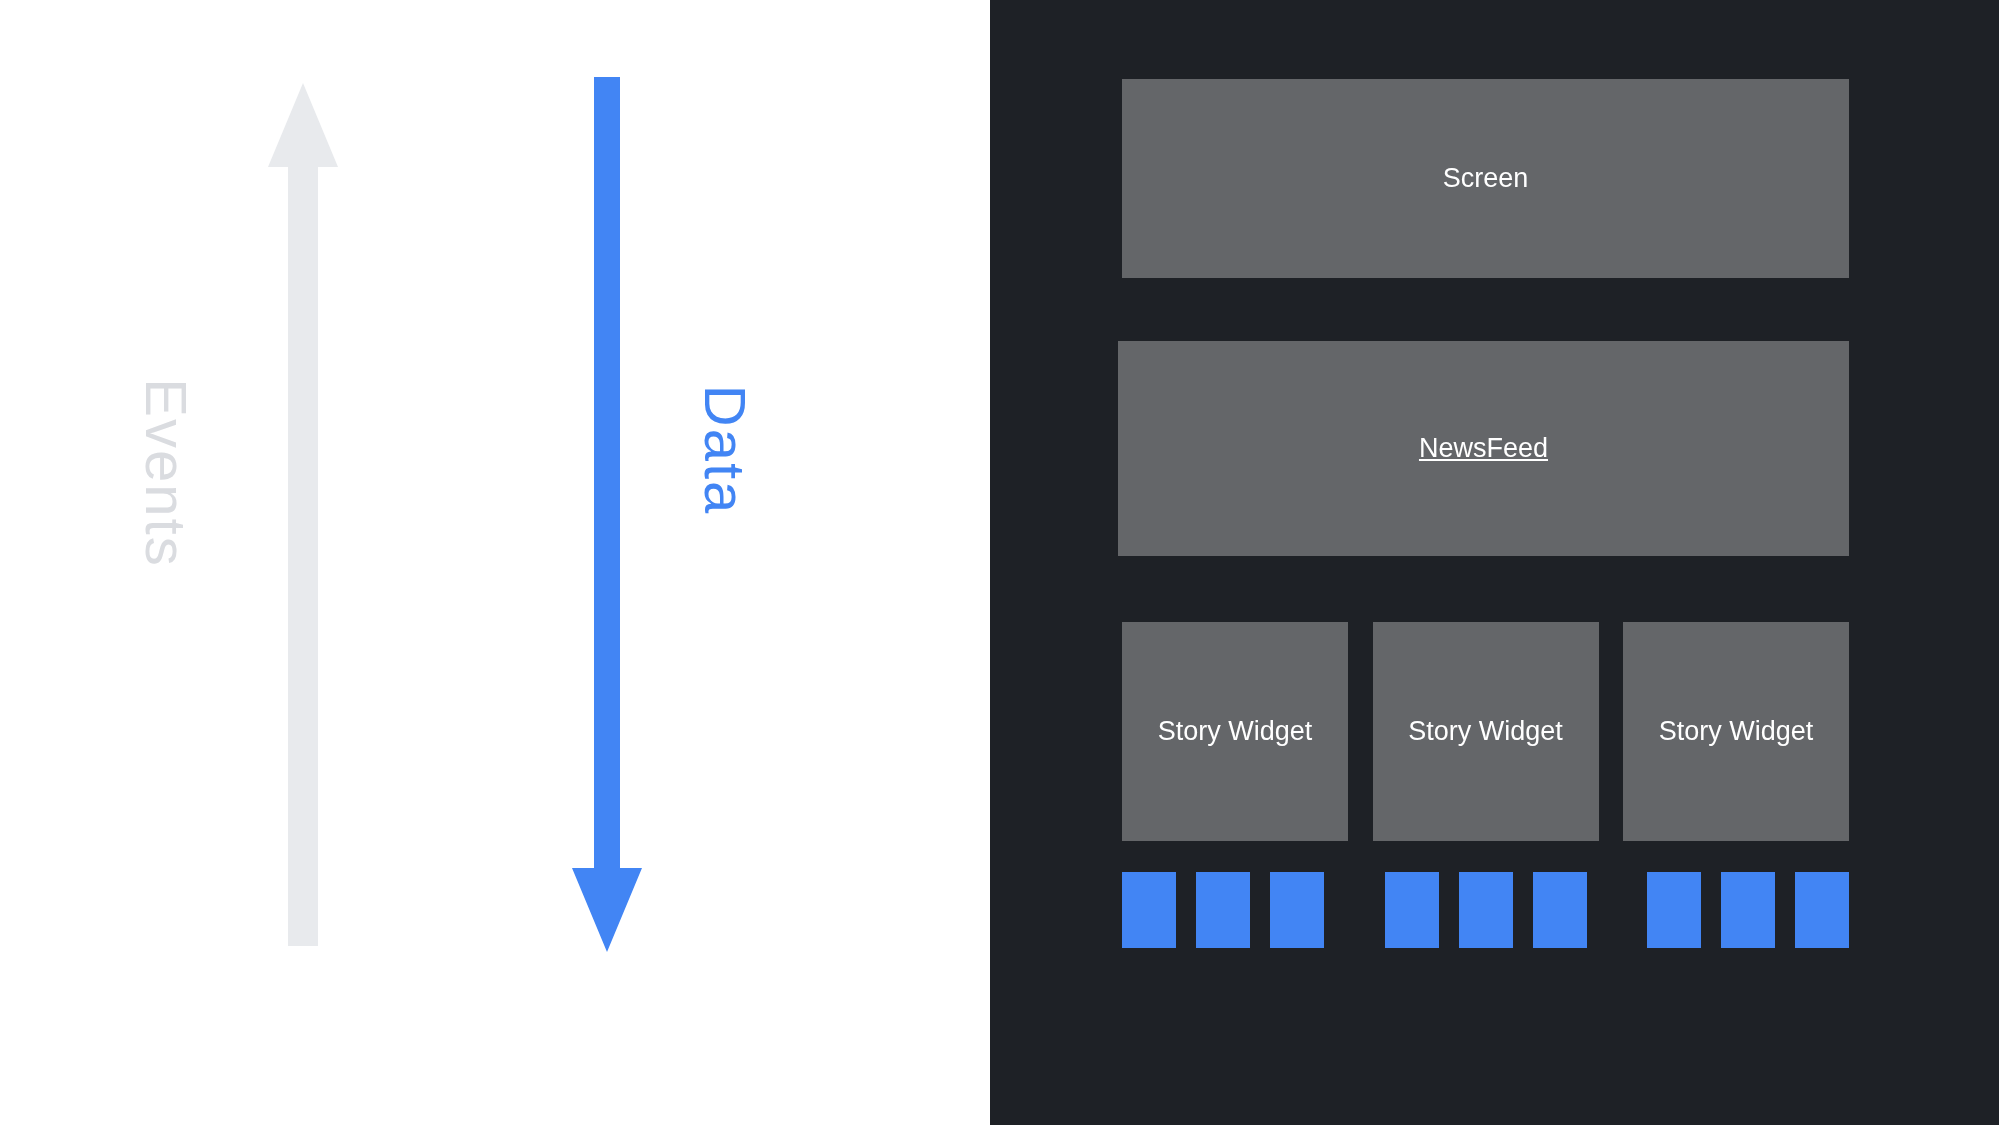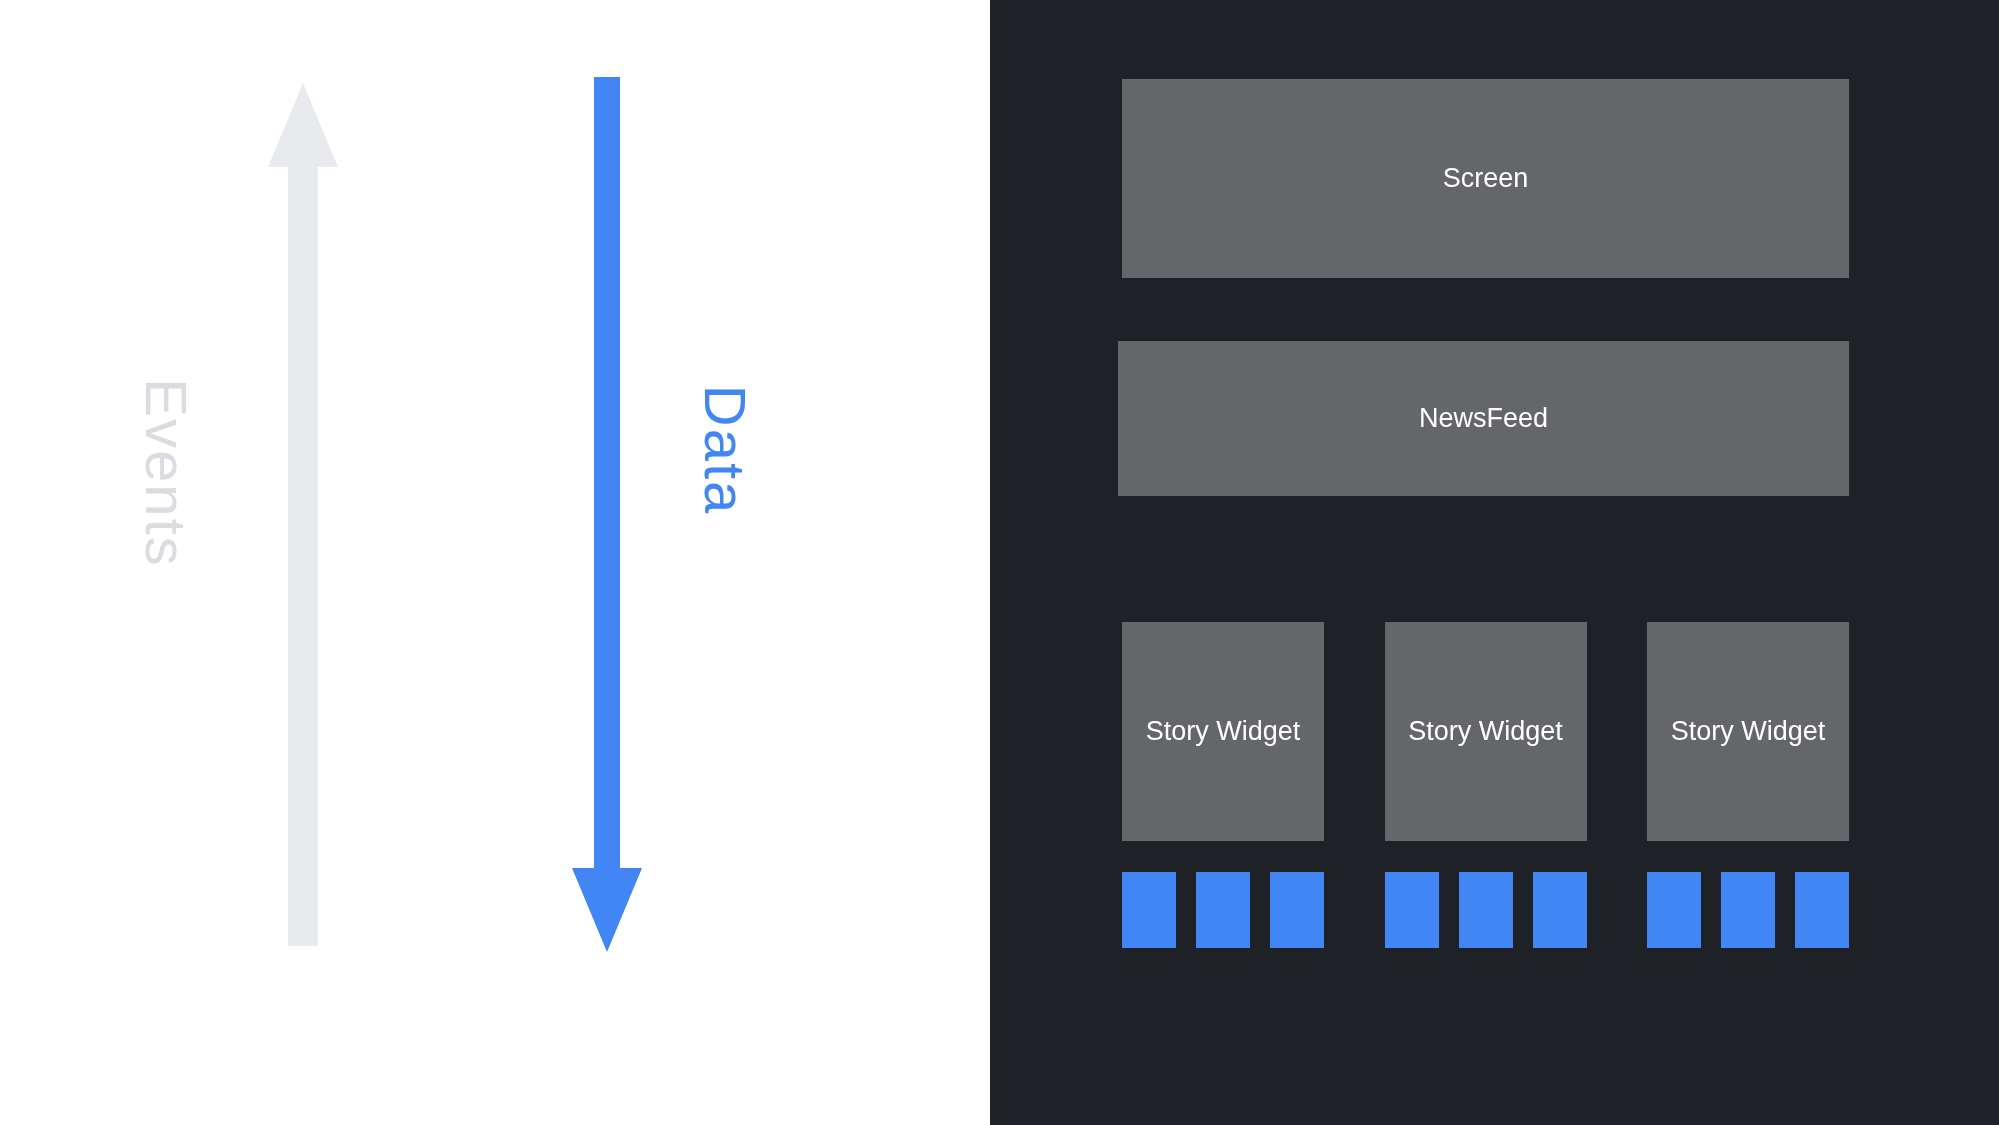--- a/index.html
+++ b/index.html
@@ -80,35 +80,36 @@
     left: 132px;
     right: 150px;
     top: 79px;
     height: 199px;
   }
 
   .newsfeed-box {
     left: 128px;
     right: 150px;
     top: 341px;
-    height: 155px;
+    height: 215px;
+    text-decoration: underline;
   }
 
   .story-row {
     position: absolute;
     left: 132px;
     right: 150px;
     top: 622px;
     height: 219px;
     display: flex;
     justify-content: space-between;
   }
   .story-box {
     position: relative;
-    width: 202px;
+    width: 226px;
     height: 100%;
     padding: 0 8px;
     box-sizing: border-box;
   }
 
   .tiles-row {
     position: absolute;
     left: 132px;
     right: 150px;
     top: 872px;

